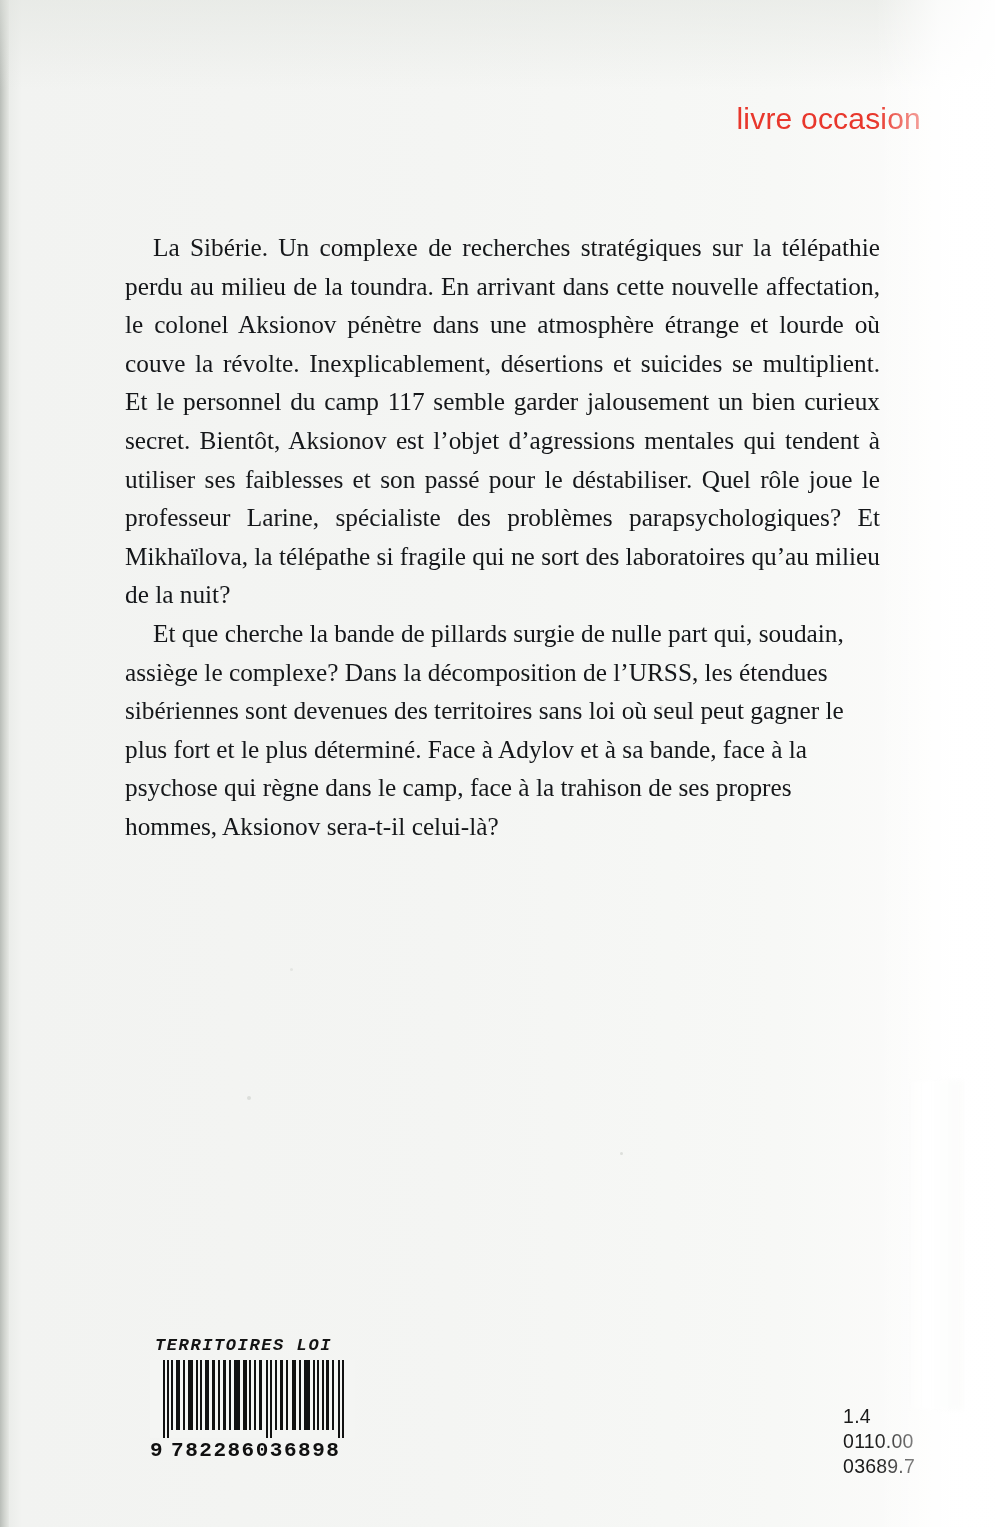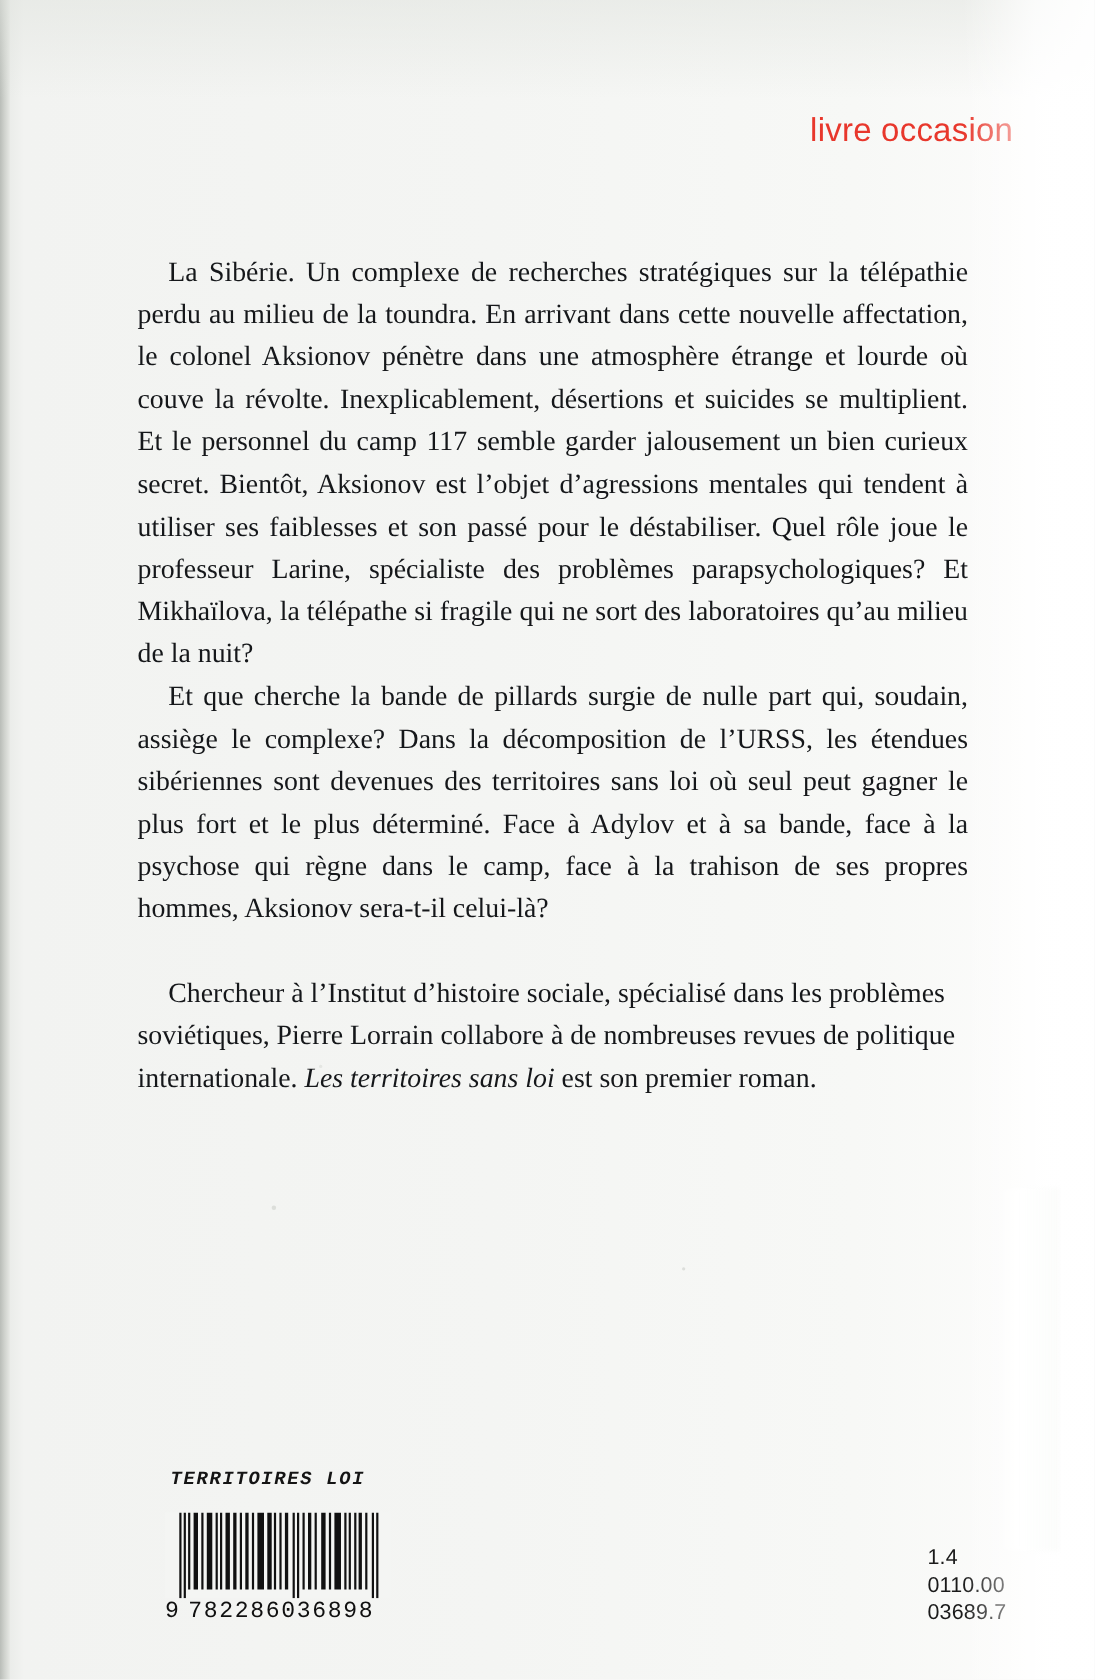--- a/index.html
+++ b/index.html
@@ -117,38 +117,38 @@
     width: 205px;
   }
   .barcode-caption {
     font-family: "Liberation Mono", "DejaVu Sans Mono", monospace;
     font-size: 17px;
     font-weight: 700;
     font-style: italic;
     letter-spacing: 1.6px;
     color: #141414;
     margin-left: 5px;
-    margin-bottom: 20px;
+    margin-bottom: 5px;
     white-space: nowrap;
   }
   .barcode {
     position: relative;
     width: 205px;
     height: 78px;
     background: #f4f5f3;
   }
   .barcode .bars {
     display: block;
     width: 100%;
     height: 100%;
   }
   .barcode-digits {
     font-family: "Liberation Mono", "DejaVu Sans Mono", monospace;
     font-size: 21px;
-    font-weight: 400;
+    font-weight: 700;
     color: #101010;
     letter-spacing: 0.5px;
     margin-top: 1px;
     white-space: nowrap;
   }
   .barcode-digits .lead {
     margin-right: 8px;
   }
   .barcode-digits .grp {
     letter-spacing: 1.5px;
@@ -188,21 +188,20 @@
   <div class="speck" style="left:247px; top:1096px; width:4px; height:4px;"></div>
   <div class="speck" style="left:620px; top:1152px; width:3px; height:3px;"></div>
   <div class="speck" style="left:290px; top:968px; width:3px; height:3px; opacity:0.35;"></div>
   <div class="speck" style="left:660px; top:705px; width:3px; height:3px; opacity:0.45;"></div>
 
   <div class="sticker">livre occasion</div>
 
   <div class="blurb">
     <p>La Sibérie. Un complexe de recherches stratégiques sur la télépathie perdu au milieu de la toundra. En arrivant dans cette nouvelle affectation, le colonel Aksionov pénètre dans une atmosphère étrange et lourde où couve la révolte. Inexplicablement, désertions et suicides se multiplient. Et le personnel du camp 117 semble garder jalousement un bien curieux secret. Bientôt, Aksionov est l’objet d’agressions mentales qui tendent à utiliser ses faiblesses et son passé pour le déstabiliser. Quel rôle joue le professeur Larine, spécialiste des problèmes parapsychologiques? Et Mikhaïlova, la télépathe si fragile qui ne sort des laboratoires qu’au milieu de la nuit?</p>
     <p>Et que cherche la bande de pillards surgie de nulle part qui, soudain, assiège le complexe? Dans la décomposition de l’URSS, les étendues sibériennes sont devenues des territoires sans loi où seul peut gagner le plus fort et le plus déterminé. Face à Adylov et à sa bande, face à la psychose qui règne dans le camp, face à la trahison de ses propres hommes,  Aksionov sera-t-il celui-là?</p>
-    <p class="spaced"><span>Chercheur à l’Institut d’histoire sociale, spécialisé dans les problèmes soviétiques, Pierre Lorrain collabore à  de nombreuses revues de politique internationale. </span><span class="italic-title">Les territoires sans loi</span><span>  est son premier roman.</span></p>
   </div>
 
   <div class="barcode-block">
     <div class="barcode-caption">TERRITOIRES LOI</div>
 
     <div class="barcode">
       <svg class="bars" viewBox="0 0 205 78" preserveAspectRatio="none">
         <rect x="0" y="0" width="205" height="78" fill="#f4f5f3"></rect>
         <g fill="#111111">
 

